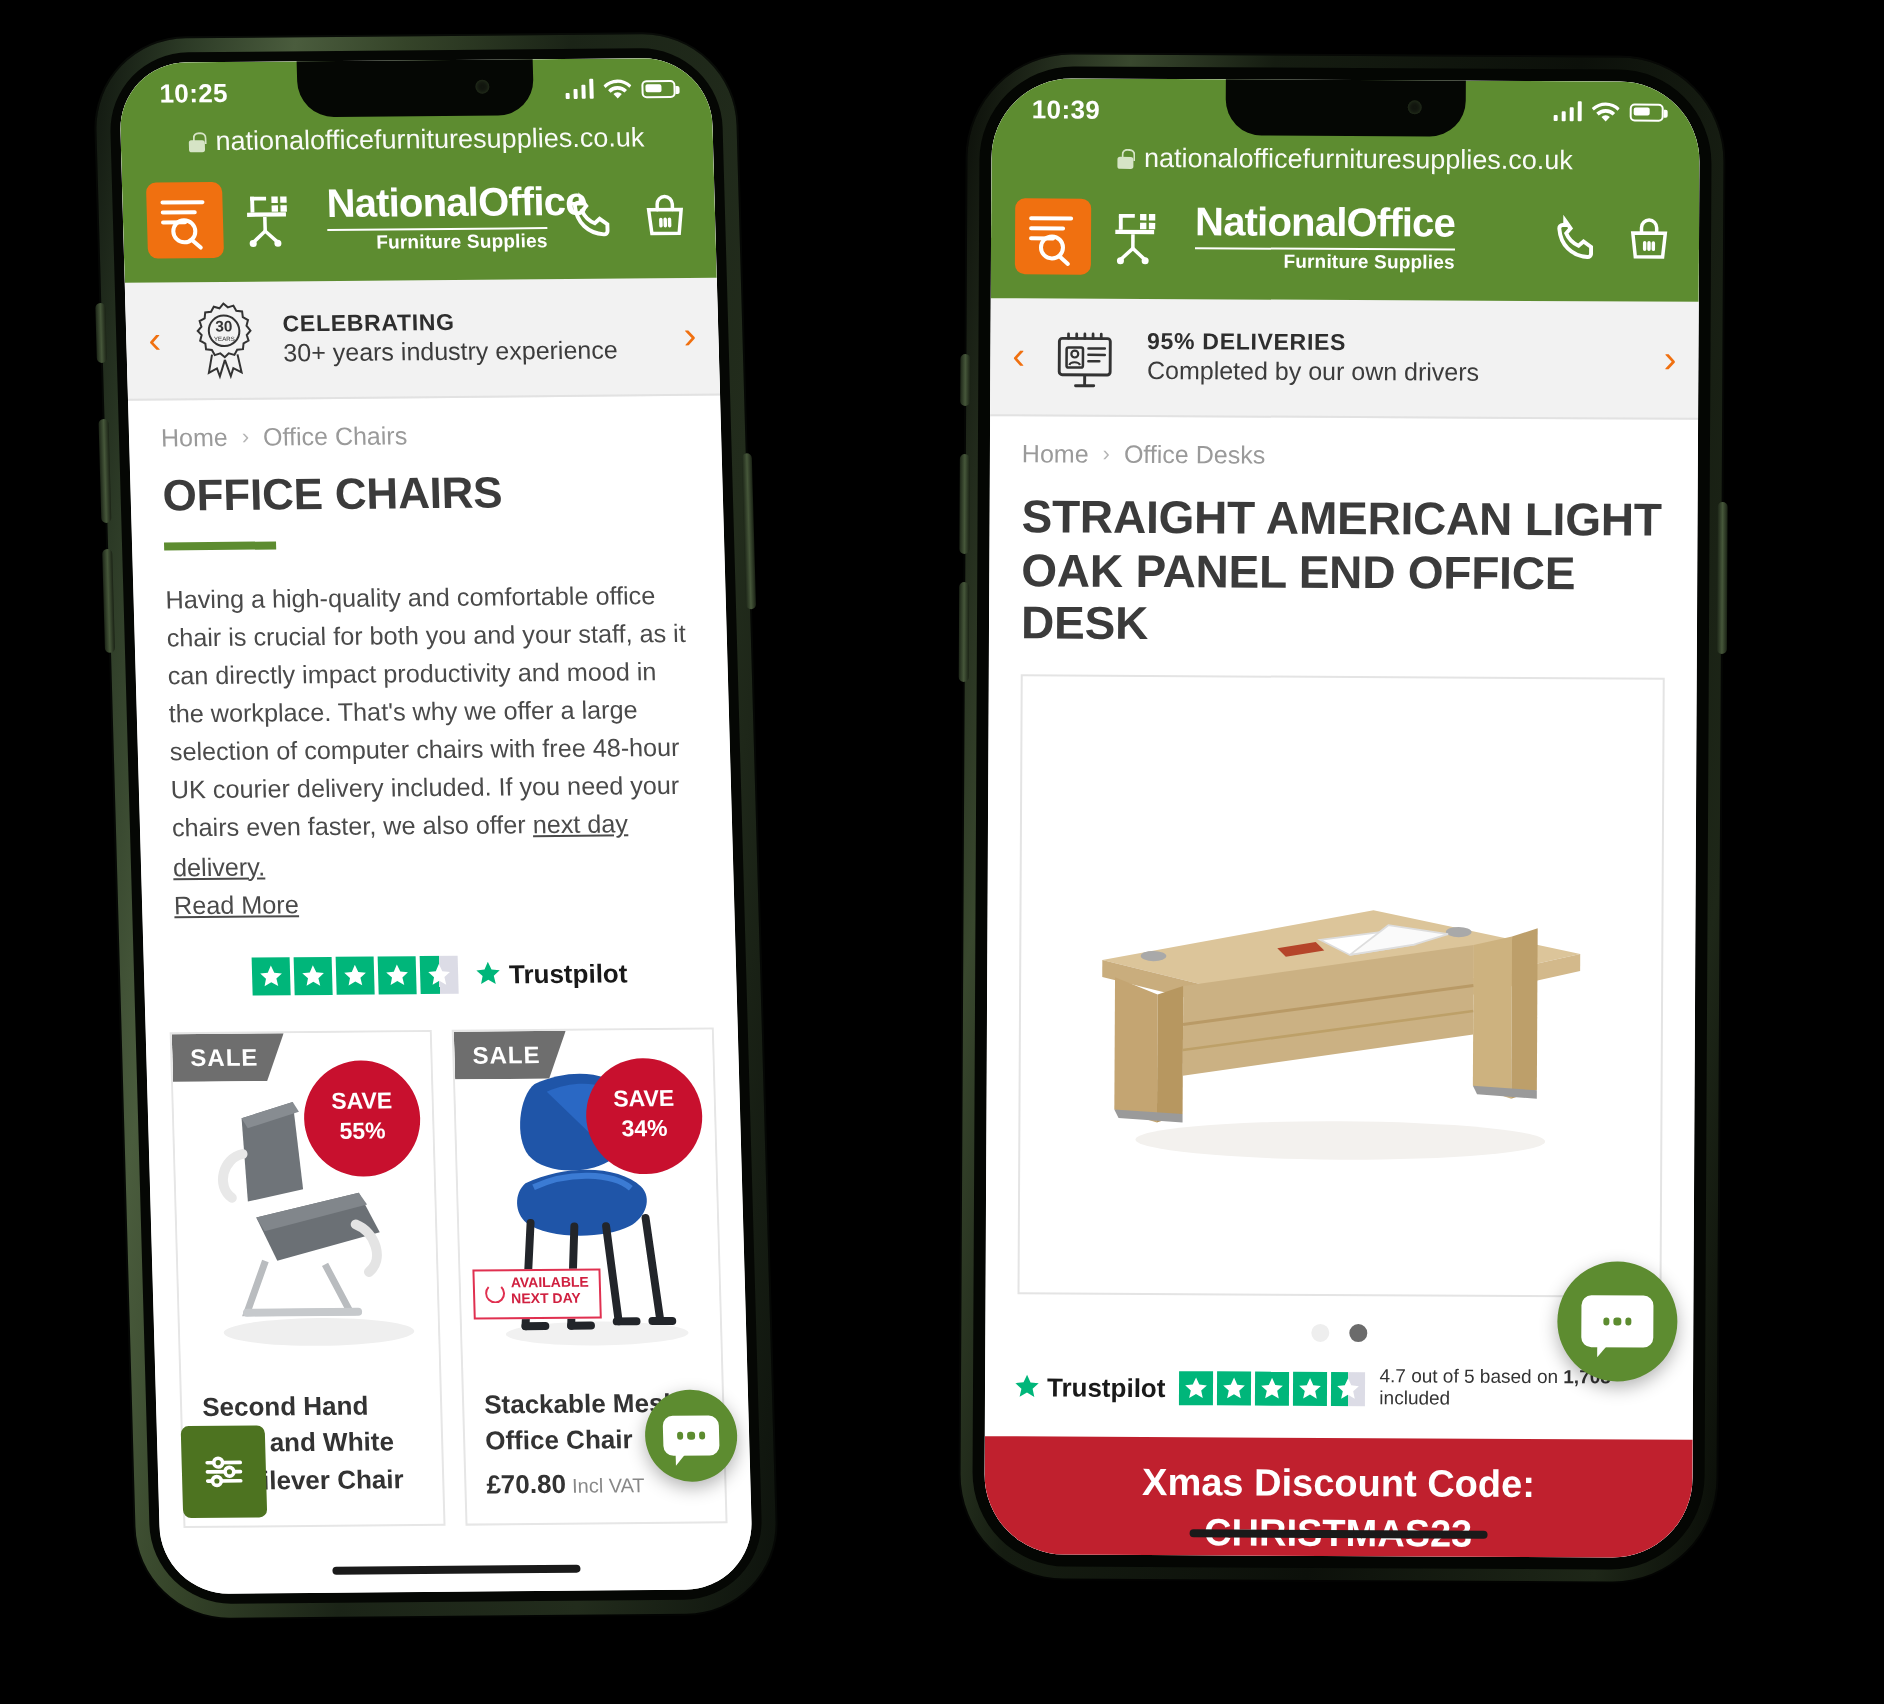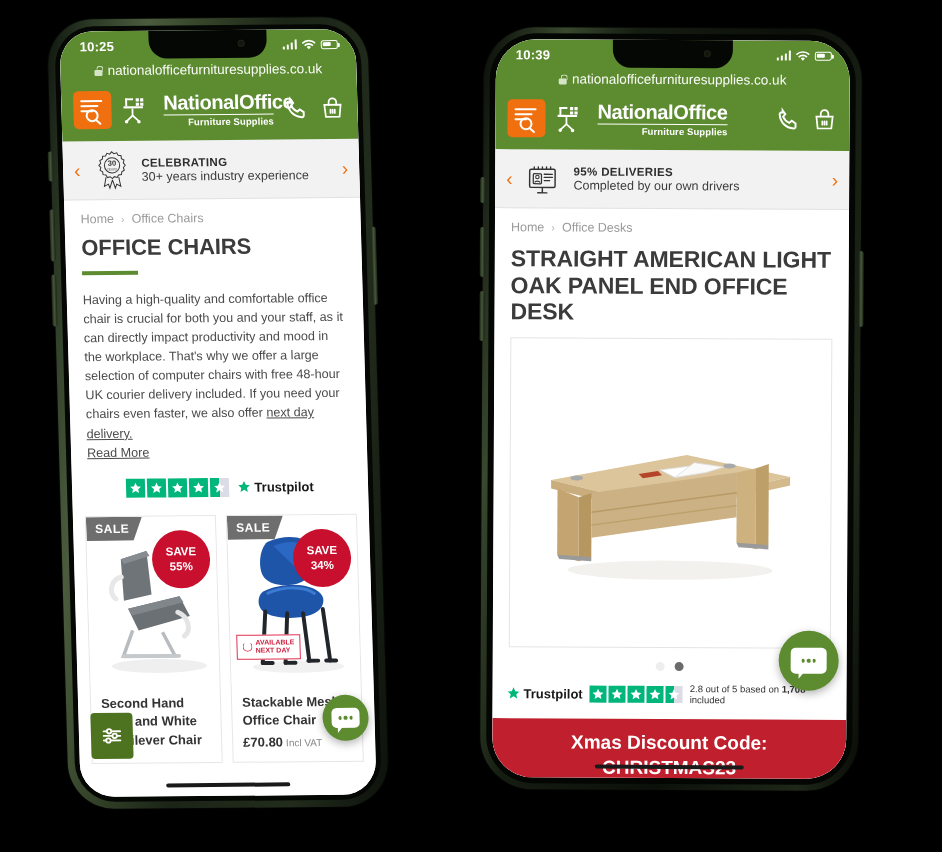--- a/index.html
+++ b/index.html
@@ -574,21 +574,21 @@
                   <path d="M12 2l3 6.6 7 .7-5.2 4.7 1.5 7L12 17.3 5.7 21l1.5-7L2 9.3l7-.7z"></path>
                 </svg>
               </span>
             <span class="half">
                 <svg viewBox="0 0 24 24">
                   <path d="M12 2l3 6.6 7 .7-5.2 4.7 1.5 7L12 17.3 5.7 21l1.5-7L2 9.3l7-.7z"></path>
                 </svg>
               </span>
           </div>
           <div class="tp-meta">
-            <span>2.8 out of 5 based on </span><b>1,708</b><span> included</span>
+            <span>4.7 out of 5 based on </span><b>1,708</b><span> included</span>
           </div>
         </div>
 
         <div class="xmas">
           <div>Xmas Discount Code:</div>
           <div class="code">CHRISTMAS23</div>
         </div>
 
         <div class="fab" id="fab-right">
           <span class="bub">

